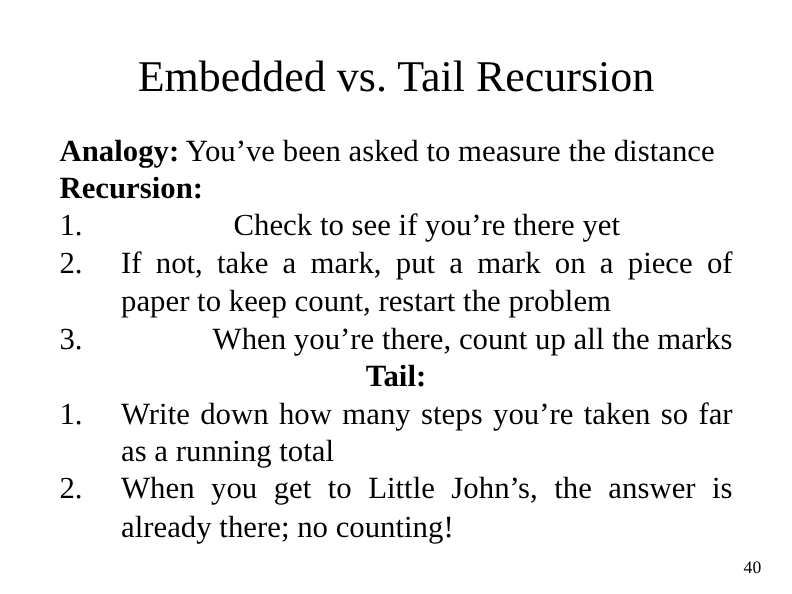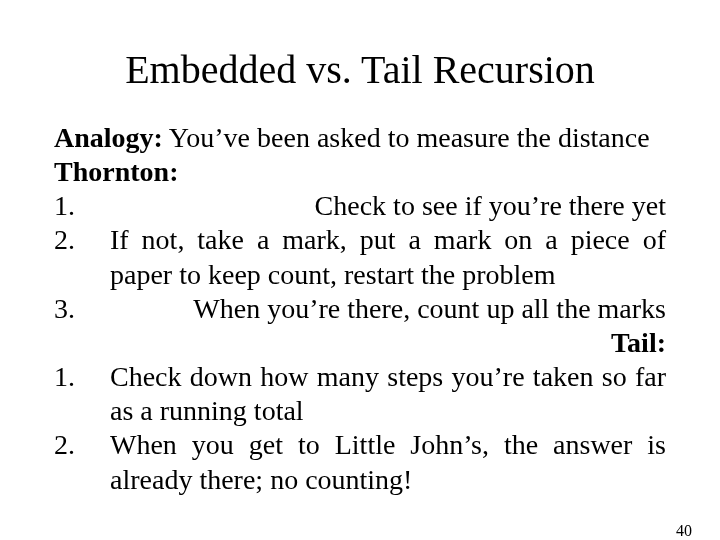--- a/index.html
+++ b/index.html
@@ -42,62 +42,62 @@
   }
   .full-line {
     display: block;
   }
   .bold {
     font-weight: bold;
   }
   .page-num {
     position: absolute;
     right: 28px;
-    bottom: 0;
+    bottom: 14px;
     font-size: 16px;
   }
   .hang {
     padding-left: 56px;
   }
 </style>
 </head>
 <body>
 
 <div class="slide">
 
   <h1 class="title">Embedded vs. Tail Recursion</h1>
 
   <div class="body">
 
     <div class="full-line">
       <span class="bold">Analogy:</span><span>  You’ve  been  asked  to  measure  the  distance</span>
     </div>
 
-    <div class="full-line bold" style="text-align:left;">Thornton:</div>
+    <div class="full-line bold" style="text-align:left;">Recursion:</div>
 
     <div class="entry">
       <div class="label-col">1.</div>
-      <div class="text-col" style="text-align:right;">Check to see if you’re there yet</div>
+      <div class="text-col" style="text-align:center;">Check to see if you’re there yet</div>
     </div>
 
     <div class="entry">
       <div class="label-col">2.</div>
       <div class="text-col">If not, take a mark, put a mark on a piece of paper to keep count, restart the problem</div>
     </div>
 
     <div class="entry">
       <div class="label-col">3.</div>
       <div class="text-col" style="text-align:right;">When you’re there, count up all the marks</div>
     </div>
 
-    <div class="full-line bold" style="text-align:right;">Tail:</div>
+    <div class="full-line bold" style="text-align:center;">Tail:</div>
 
     <div class="entry">
       <div class="label-col">1.</div>
-      <div class="text-col">Check down how many steps you’re taken so far as a running total</div>
+      <div class="text-col">Write down how many steps you’re taken so far as a running total</div>
     </div>
 
     <div class="entry">
       <div class="label-col">2.</div>
       <div class="text-col">When you get to Little John’s, the answer is already there; no counting!</div>
     </div>
 
   </div>
 
   <div class="page-num">40</div>

